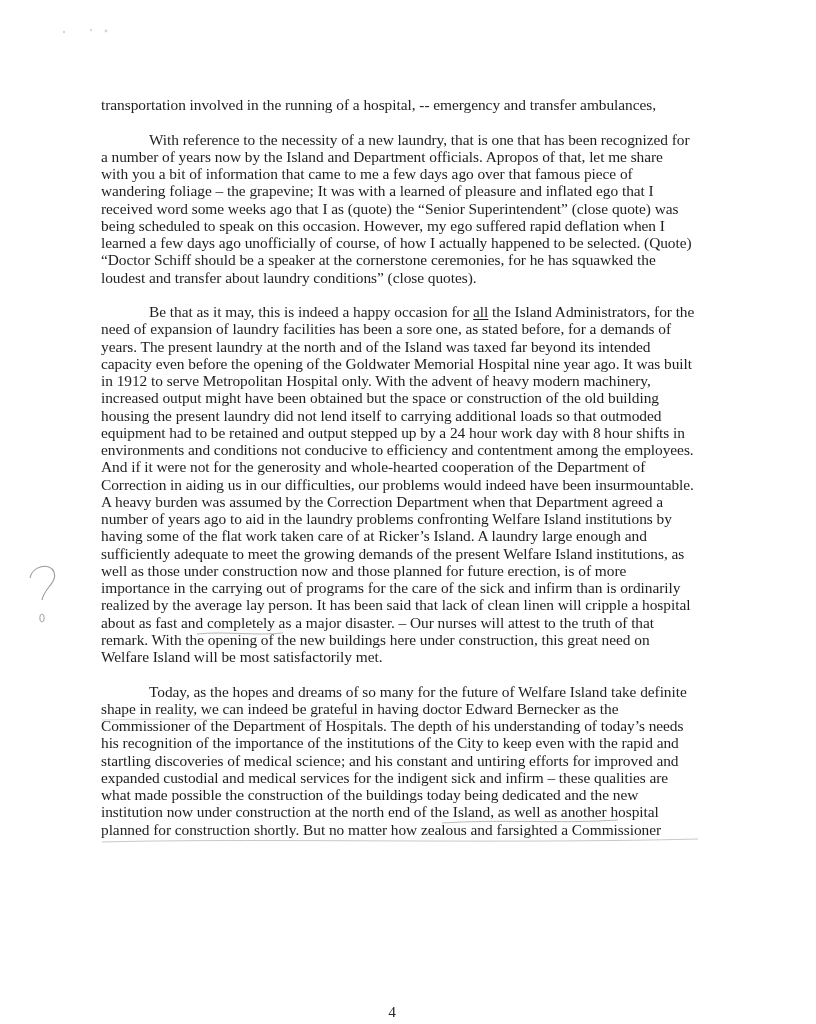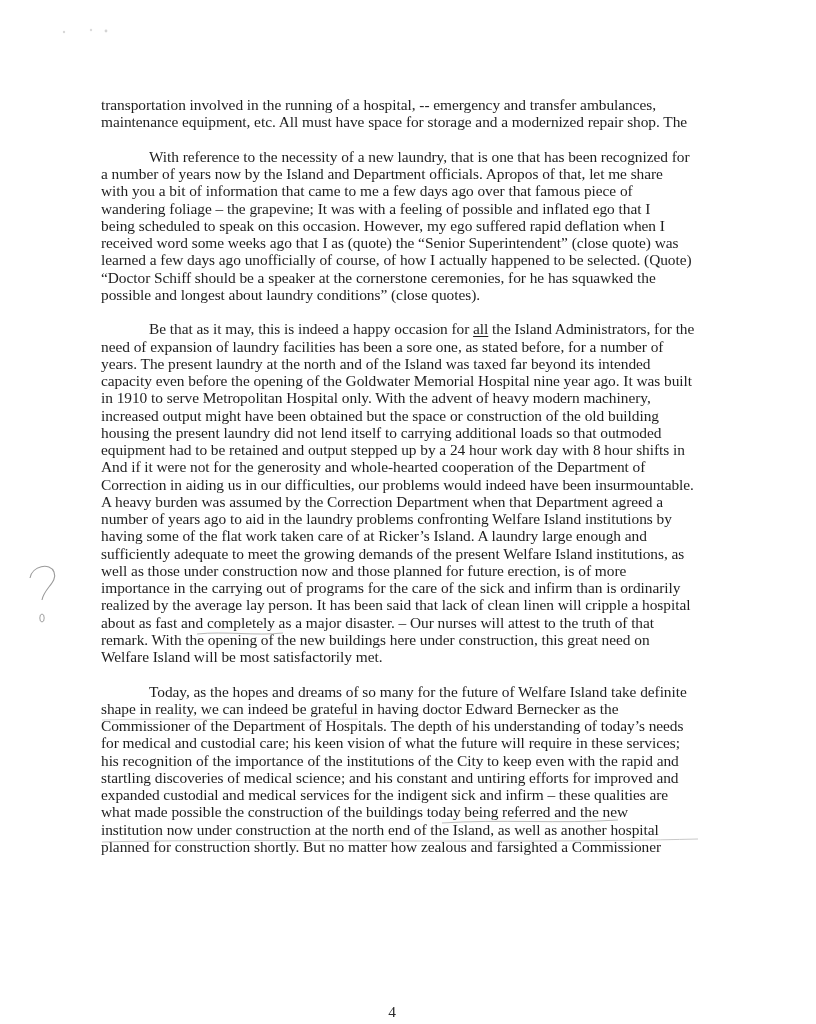--- a/index.html
+++ b/index.html
@@ -74,67 +74,66 @@
 
   <svg class="smudge" viewBox="0 0 60 10">
     <circle cx="4" cy="6" r="1.2" fill="#d8d8d8"></circle>
     <circle cx="31" cy="4" r="1.2" fill="#dcdcdc"></circle>
     <circle cx="46" cy="5" r="1.4" fill="#d4d4d4"></circle>
   </svg>
 
   <div class="body-text" id="body-text">
       <div>
         <span class="line">transportation involved in the running of a hospital, -- emergency and transfer ambulances,</span>
-        <span class="line">maintenance equipment, etc.  All must have space for storage and a modernized repair shop.  The</span>
       </div>
       <div class="gap"></div>
       <div>
         <span class="line indent">With reference to the necessity of a new laundry, that is one that has been recognized for</span>
         <span class="line">a number of years now by the Island and Department officials.  Apropos of that, let me share</span>
         <span class="line">with you a bit of information that came to me a few days ago over that famous piece of</span>
-        <span class="line">wandering foliage – the grapevine; It was with a feeling of possible and inflated ego that I</span>
+        <span class="line">wandering foliage – the grapevine; It was with a learned of pleasure and inflated ego that I</span>
+        <span class="line">received word some weeks ago that I as (quote) the “Senior Superintendent” (close quote) was</span>
         <span class="line">being scheduled to speak on this occasion.  However, my ego suffered rapid deflation when I</span>
-        <span class="line">received word some weeks ago that I as (quote) the “Senior Superintendent” (close quote) was</span>
         <span class="line">learned a few days ago unofficially of course, of how I actually happened to be selected.  (Quote)</span>
         <span class="line">“Doctor Schiff should be a speaker at the cornerstone ceremonies, for he has squawked the</span>
-        <span class="line">possible and longest about laundry conditions” (close quotes).</span>
+        <span class="line">loudest and transfer about laundry conditions” (close quotes).</span>
       </div>
       <div class="gap"></div>
       <div>
         <span class="line indent">Be that as it may, this is indeed a happy occasion for <u>all</u> the Island Administrators, for the</span>
-        <span class="line">need of expansion of laundry facilities has been a sore one, as stated before, for a number of</span>
+        <span class="line">need of expansion of laundry facilities has been a sore one, as stated before, for a demands of</span>
         <span class="line">years.  The present laundry at the north and of the Island was taxed far beyond its intended</span>
         <span class="line">capacity even before the opening of the Goldwater Memorial Hospital nine year ago.  It was built</span>
-        <span class="line">in 1910 to serve Metropolitan Hospital only.  With the advent of heavy modern machinery,</span>
+        <span class="line">in 1912 to serve Metropolitan Hospital only.  With the advent of heavy modern machinery,</span>
         <span class="line">increased output might have been obtained but the space or construction of the old building</span>
         <span class="line">housing the present laundry did not lend itself to carrying additional loads so that outmoded</span>
         <span class="line">equipment had to be retained and output stepped up by a 24 hour work day with 8 hour shifts in</span>
+        <span class="line">environments and conditions not conducive to efficiency and contentment among the employees.</span>
         <span class="line">And if it were not for the generosity and whole-hearted cooperation of the Department of</span>
         <span class="line">Correction in aiding us in our difficulties, our problems would indeed have been insurmountable.</span>
         <span class="line">A heavy burden was assumed by the Correction Department when that Department agreed a</span>
         <span class="line">number of years ago to aid in the laundry problems confronting Welfare Island institutions by</span>
         <span class="line">having some of the flat work taken care of at Ricker’s Island.  A laundry large enough and</span>
         <span class="line">sufficiently adequate to meet the growing demands of the present Welfare Island institutions, as</span>
         <span class="line">well as those under construction now and those planned for future erection, is of more</span>
         <span class="line">importance in the carrying out of programs for the care of the sick and infirm than is ordinarily</span>
         <span class="line">realized by the average lay person.  It has been said that lack of clean linen will cripple a hospital</span>
         <span class="line">about as fast and completely as a major disaster. – Our nurses will attest to the truth of that</span>
         <span class="line">remark.  With the opening of the new buildings here under construction, this great need on</span>
         <span class="line">Welfare Island will be most satisfactorily met.</span>
       </div>
       <div class="gap"></div>
       <div>
         <span class="line indent">Today, as the hopes and dreams of so many for the future of Welfare Island take definite</span>
         <span class="line">shape in reality, we can indeed be grateful in having doctor Edward Bernecker as the</span>
         <span class="line">Commissioner of the Department of Hospitals.  The depth of his understanding of today’s needs</span>
-        <span class="line">for medical and custodial care; his keen vision of what the future will require in these services;</span>
         <span class="line">his recognition of the importance of the institutions of the City to keep even with the rapid and</span>
         <span class="line">startling discoveries of medical science; and his constant and untiring efforts for improved and</span>
         <span class="line">expanded custodial and medical services for the indigent sick and infirm – these qualities are</span>
-        <span class="line">what made possible the construction of the buildings today being referred and the new</span>
+        <span class="line">what made possible the construction of the buildings today being dedicated and the new</span>
         <span class="line">institution now under construction at the north end of the Island, as well as another hospital</span>
         <span class="line">planned for construction shortly.  But no matter how zealous and farsighted a Commissioner</span>
       </div>
     </div>
 
   <svg class="margin-mark" viewBox="0 0 50 70">
     <path d="M10 18 C 12 6, 30 2, 34 12 C 38 22, 24 28, 22 40" fill="none" stroke="#9a9a9a" stroke-width="1.1"></path>
     <ellipse cx="22" cy="58" rx="2.2" ry="4" fill="none" stroke="#a0a0a0" stroke-width="1"></ellipse>
   </svg>
 

